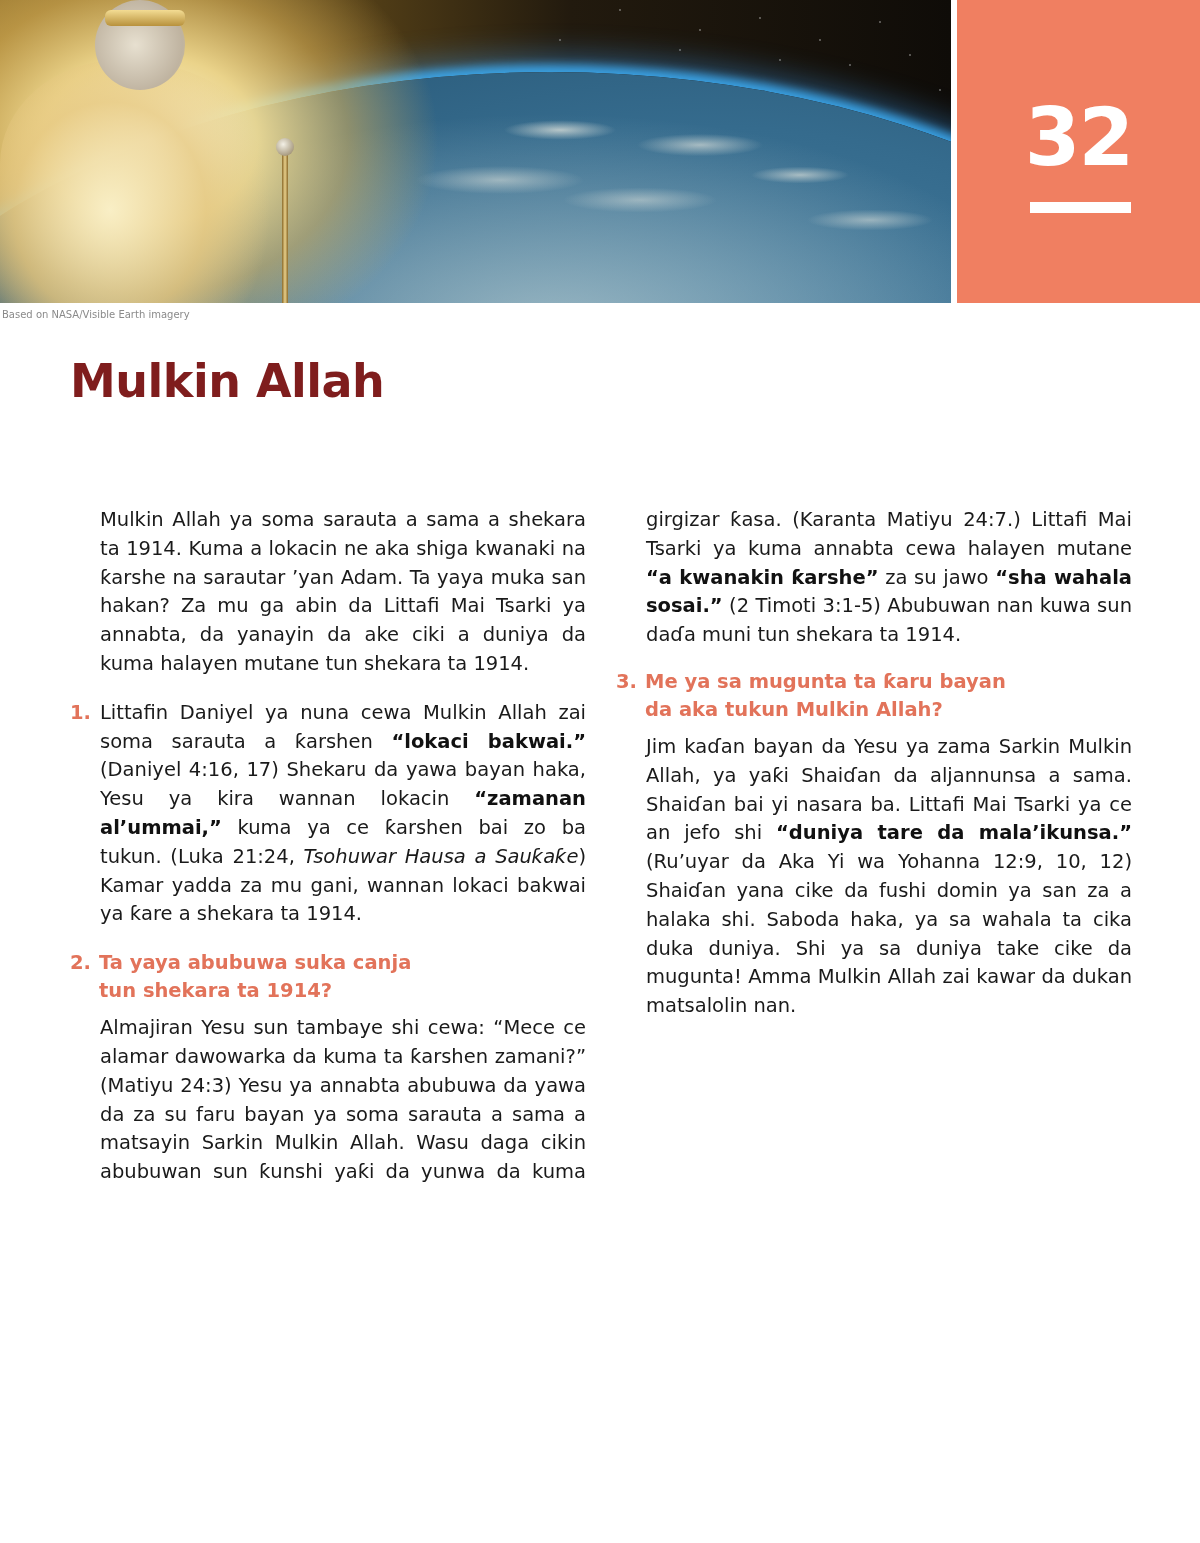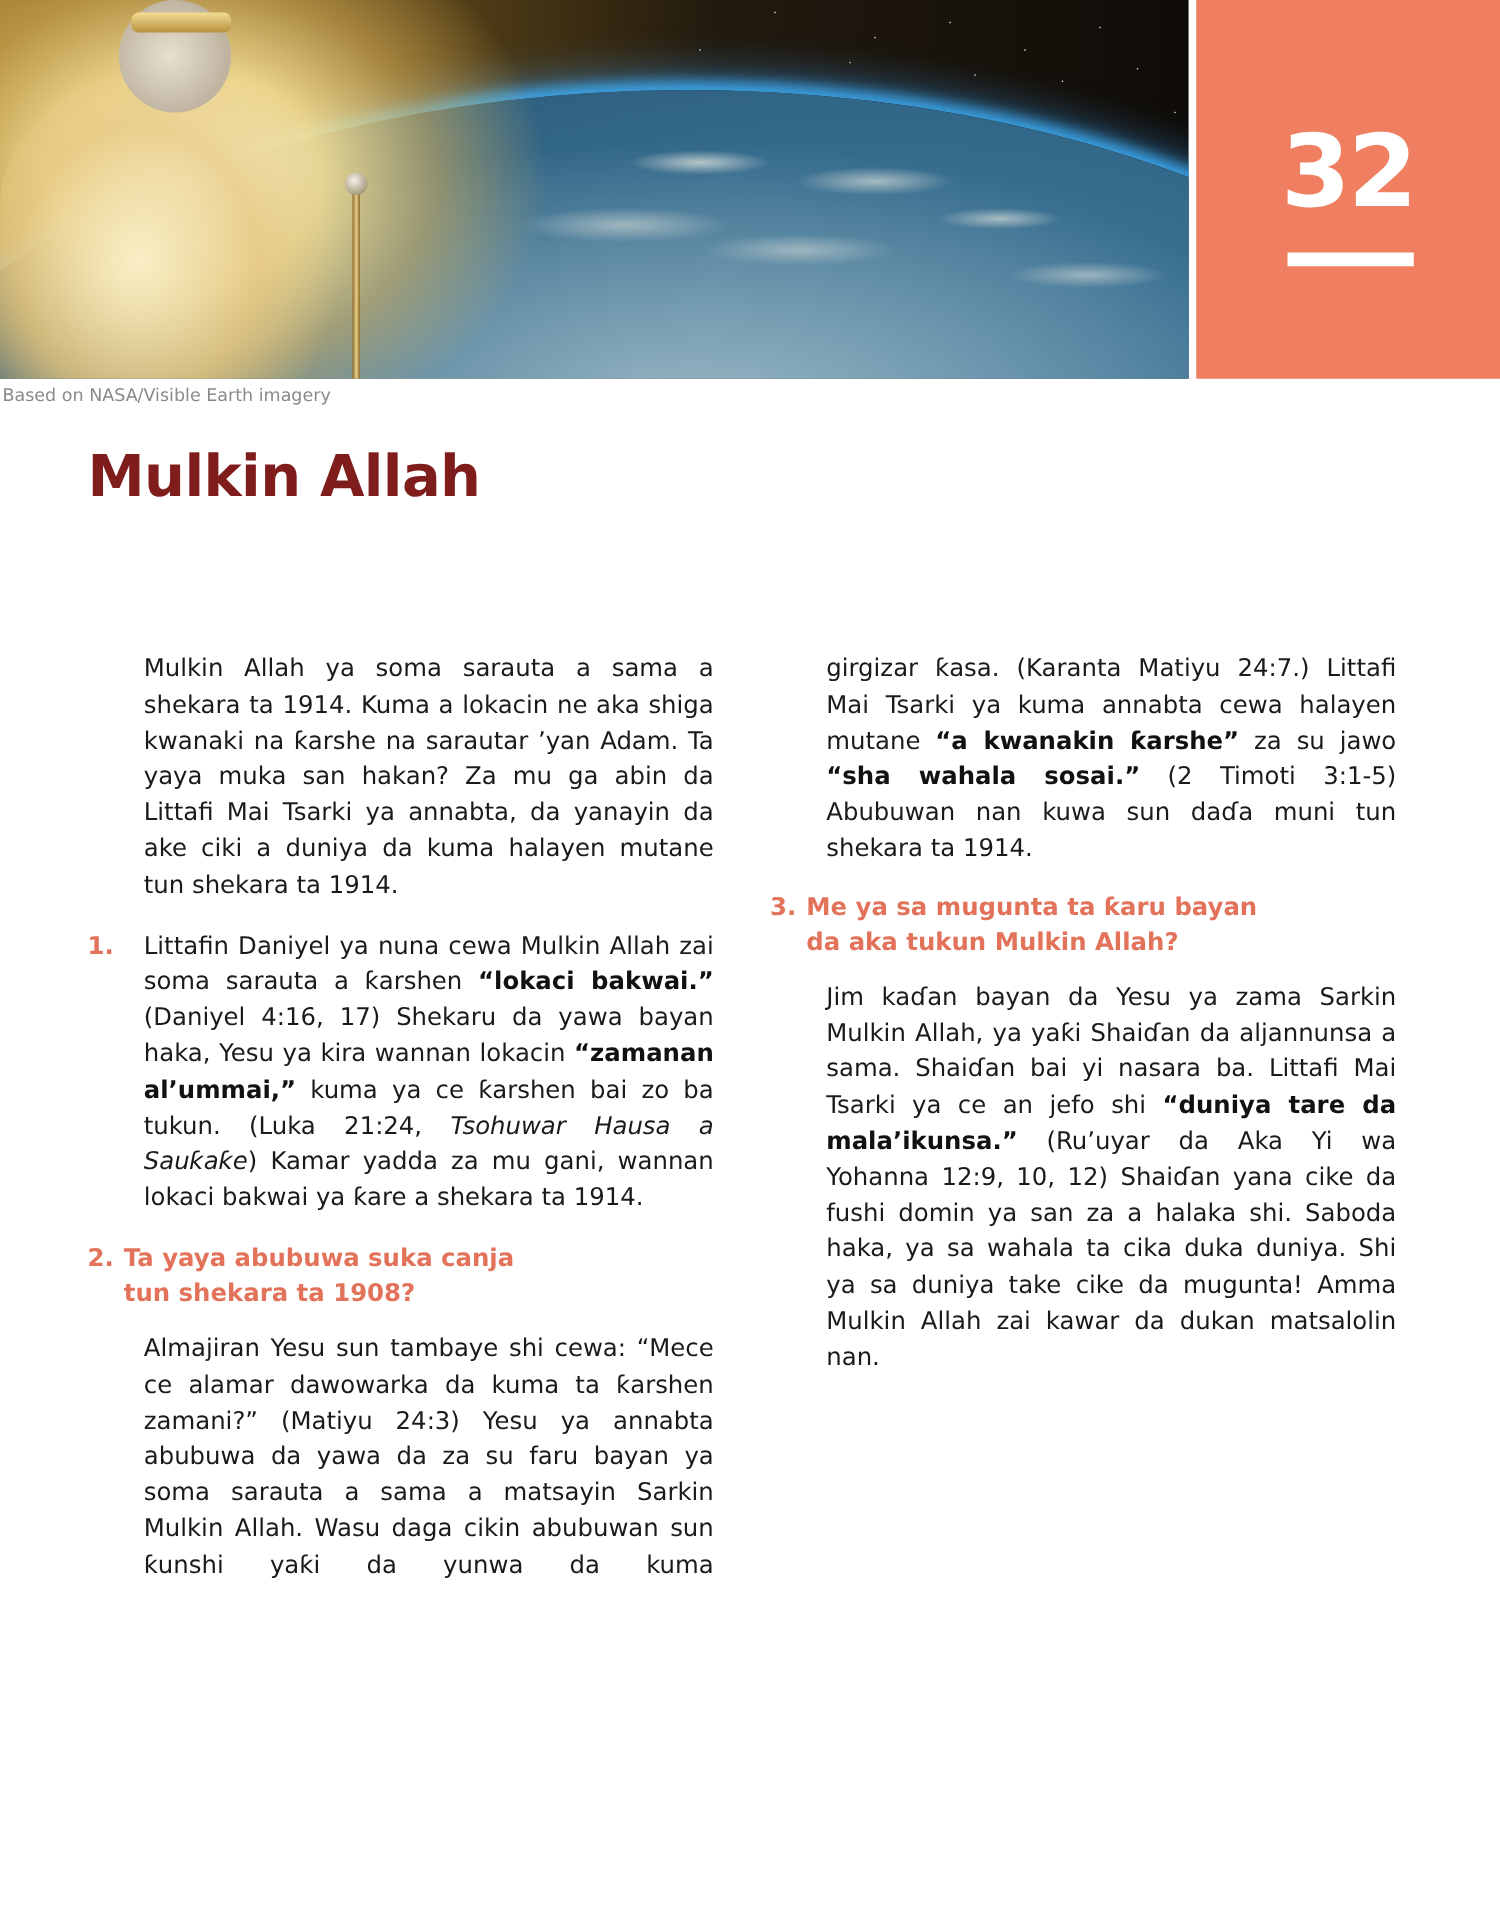--- a/index.html
+++ b/index.html
@@ -79,35 +79,35 @@
     }
     .num-block .num {
       position: absolute; left: 0; right: 0; top: 98px; text-align: center;
       font-family: "DejaVu Sans", sans-serif; font-weight: bold; font-size: 80px; line-height: 1; color: #ffffff;
       letter-spacing: -2px;
     }
     .num-block .bar {
       position: absolute; left: 73px; top: 202px; width: 101px; height: 11px; background: #ffffff;
     }
     .credit {
-      position: absolute; left: 2px; top: 309px; font-size: 14px; color: #8a8a8a;
+      position: absolute; left: 2px; top: 309px; font-size: 10px; color: #8a8a8a;
       font-family: "DejaVu Sans", sans-serif;
     }
     .title {
       position: absolute; left: 70px; top: 354px; font-family: "DejaVu Sans", sans-serif; font-weight: bold;
       font-size: 46px; line-height: 54px; color: #7f1d1d; letter-spacing: -0.5px;
     }
     .title .line2 { padding-left: 10px; display: block; }
     .col {
       position: absolute; top: 505px; width: 488px;
       font-family: "DejaVu Sans", sans-serif; font-size: 19.5px; line-height: 28.8px; color: #1a1a1a;
     }
     .col.left { left: 99px; }
     .col.right { left: 645px; }
-    .col p { margin: 16px; text-align: justify; }
+    .col p { margin: 1px; text-align: justify; }
     .q {
       font-family: "DejaVu Sans", sans-serif; font-weight: bold; color: #e2735a; font-size: 19.5px; line-height: 28px;
       position: relative; margin-left: -29px; padding-left: 29px;
     }
     .q .qn { position: absolute; left: 0; top: 0; }
     .q-wrap { margin: 20px 0 9px 0; }
     b { font-weight: bold; color: #111; }
     i { font-style: italic; }
   </style>
 </head>
@@ -144,21 +144,21 @@
     <div class="q">
       <span class="qn">1.</span>
     </div>
   </div>
   <p><span>Littafin Daniyel ya nuna cewa Mulkin Allah zai soma sarauta a ƙarshen </span><b>“lokaci bakwai.”</b><span> (Dani­yel 4:16, 17) Shekaru da yawa bayan haka, Yesu ya kira wannan lokacin </span><b>“zamanan al’ummai,”</b><span> kuma ya ce ƙarshen bai zo ba tukun. (Luka 21:24, </span><i>Tsohuwar Hausa a Sauƙaƙe</i><span>) Kamar yadda za mu gani, wannan lokaci bakwai ya ƙare a shekara ta 1914.</span></p>
 
   <div class="q-wrap">
     <div class="q">
       <span class="qn">2.</span>
       <span>Ta yaya abubuwa suka canja</span><br>
-      <span>tun shekara ta 1908?</span>
+      <span>tun shekara ta 1914?</span>
     </div>
   </div>
   <p id="s2" style="text-align-last: justify;"><span>Almajiran Yesu sun tambaye shi cewa: “Mece ce alamar dawowarka da kuma ta ƙarshen zama­ni?” (Matiyu 24:3) Yesu ya annabta abubuwa da yawa da za su faru bayan ya soma sarauta a sama a matsayin Sarkin Mulkin Allah. Wasu daga cikin abubuwan sun ƙunshi yaƙi da yunwa da kuma </span></p>
 </div>
 
 <div class="col right" id="rightcol">
   <div id="s2-cont-holder">
       <p><span>girgizar ƙasa. (Karanta Matiyu 24:7.) Littafi Mai Tsarki ya kuma annabta cewa hala­yen mutane </span><b>“a kwanakin ƙarshe”</b><span> za su jawo </span><b>“sha wahala sosai.”</b><span> (2 Timoti 3:1-5) Abubuwan nan kuwa sun daɗa muni tun shekara ta 1914.</span></p>
     </div>
   <div class="q-wrap" style="margin-top:18px;">

